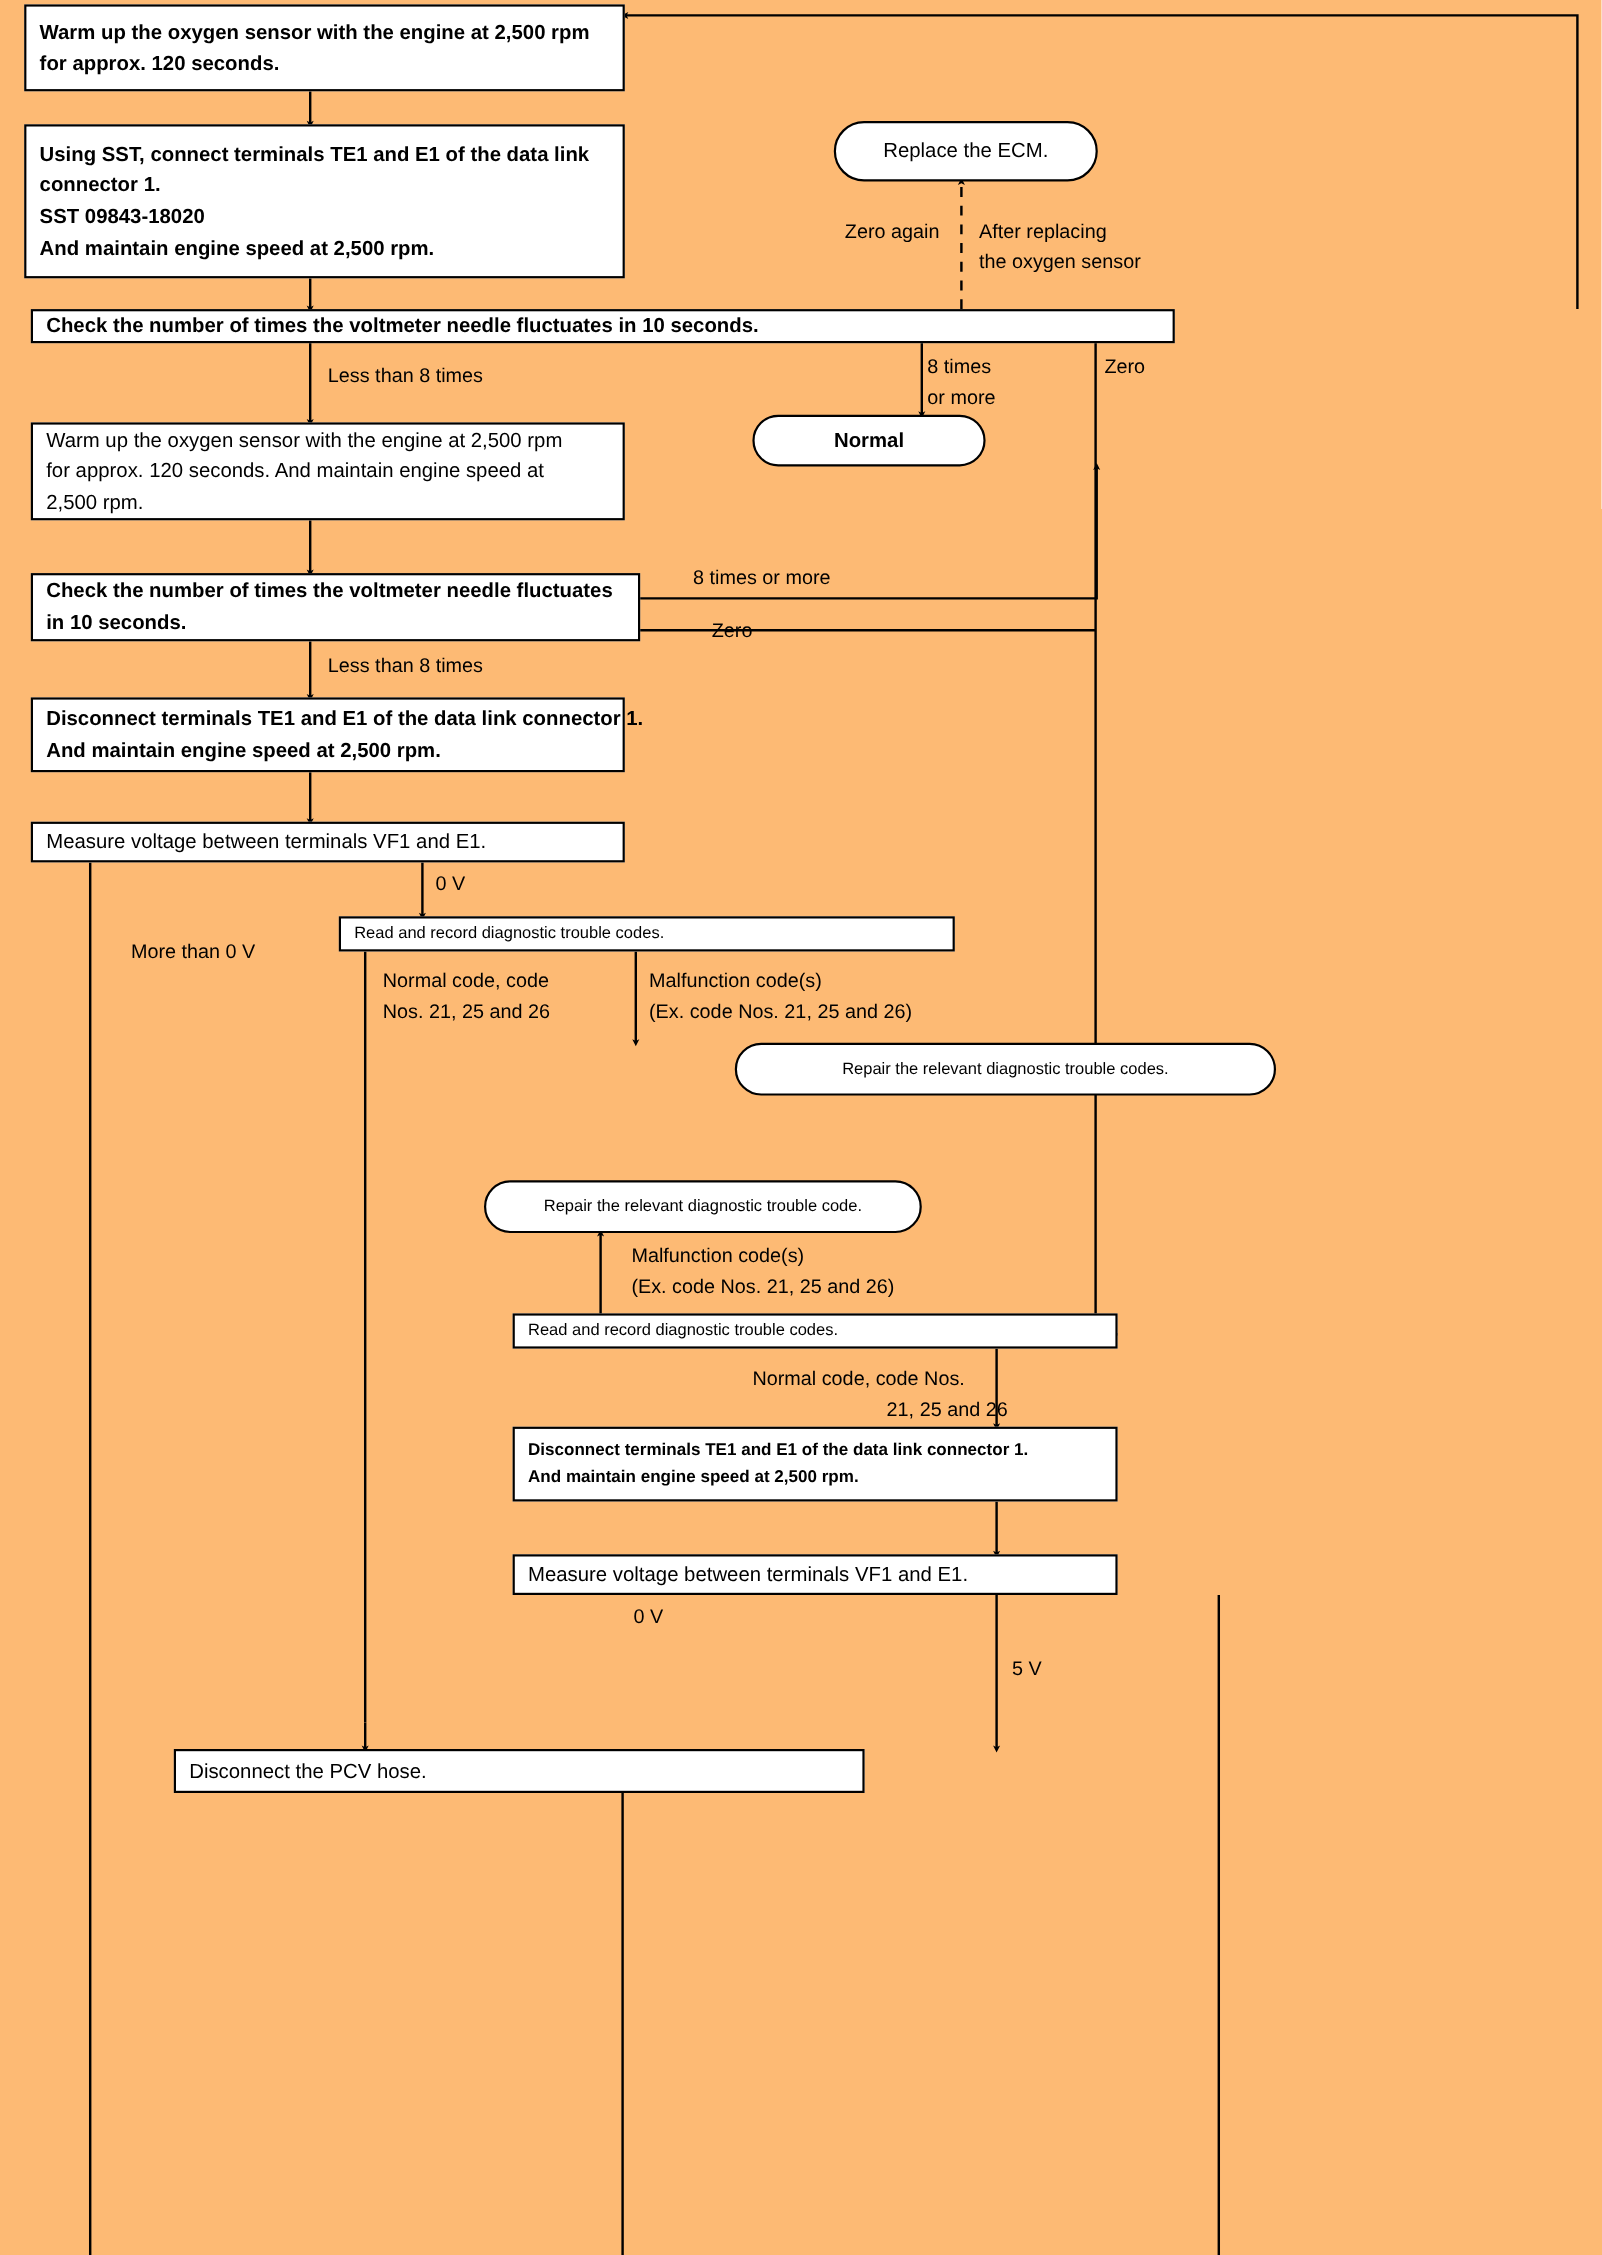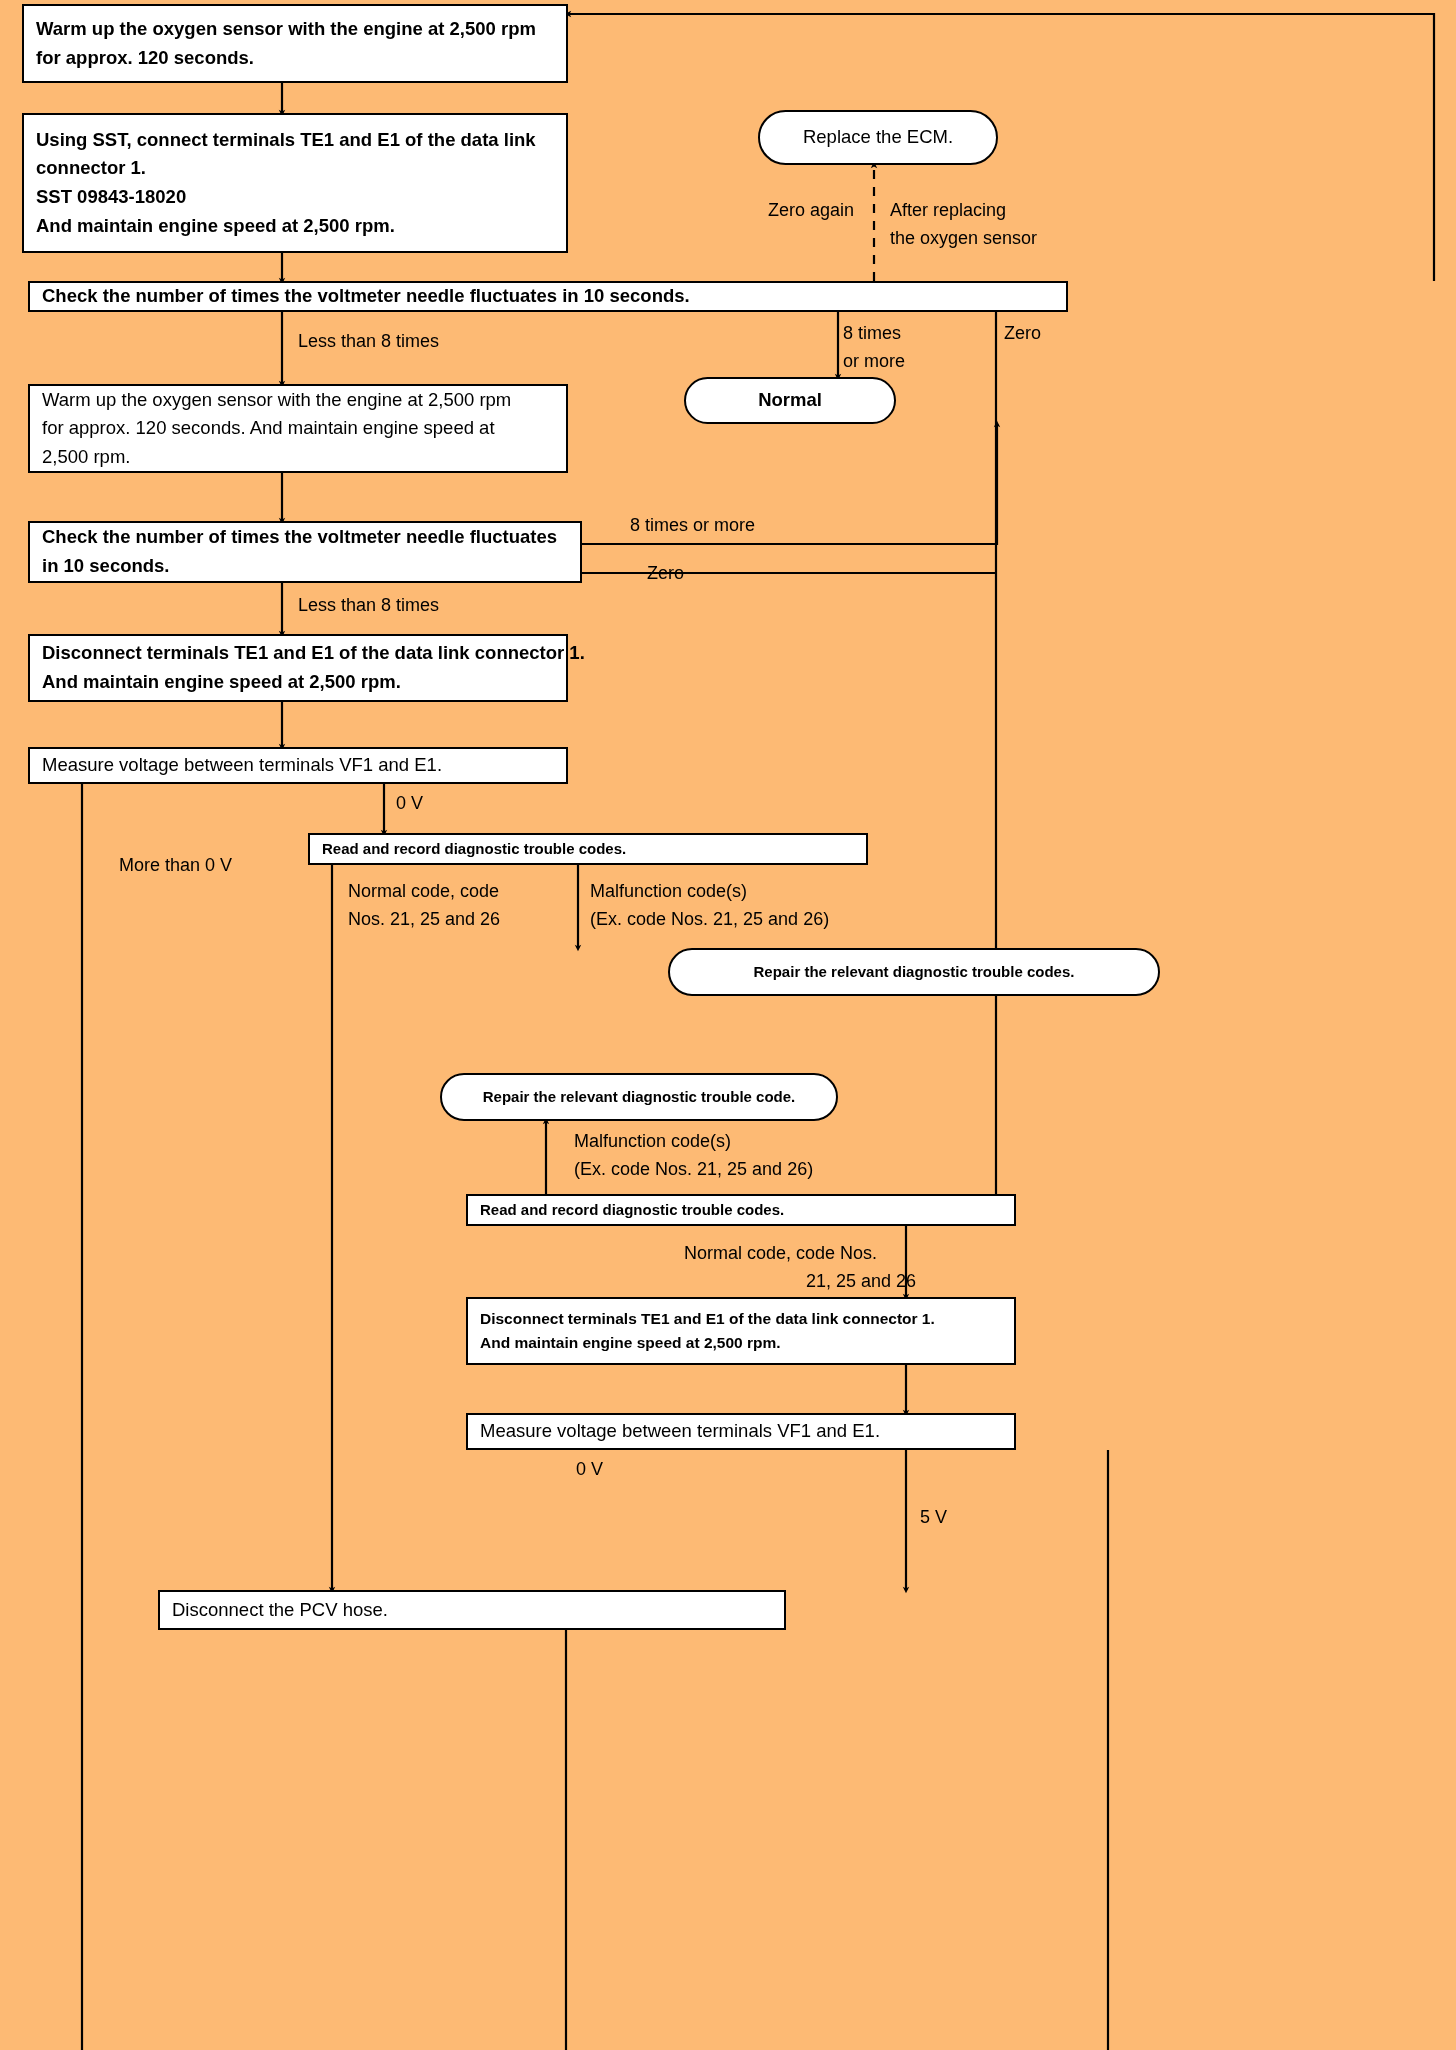--- a/index.html
+++ b/index.html
@@ -35,21 +35,21 @@
     padding: 6px 12px;
   }
   .term {
     border-radius: 999px;
     align-items: center;
     justify-content: center;
     text-align: center;
     padding: 4px 16px;
   }
   .t18 { font-size: 18.5px; }
-  .t15b { font-size: 15px; font-weight: bold; }
+  .t15b { font-size: 15px; font-weight: normal; }
   .t16b { font-size: 15.5px; font-weight: bold; }
   .bold { font-weight: bold; }
   .label {
     position: absolute;
     font-size: 18px;
     color: #000000;
     white-space: pre;
     line-height: 1.5;
     z-index: 4;
     background: transparent;

